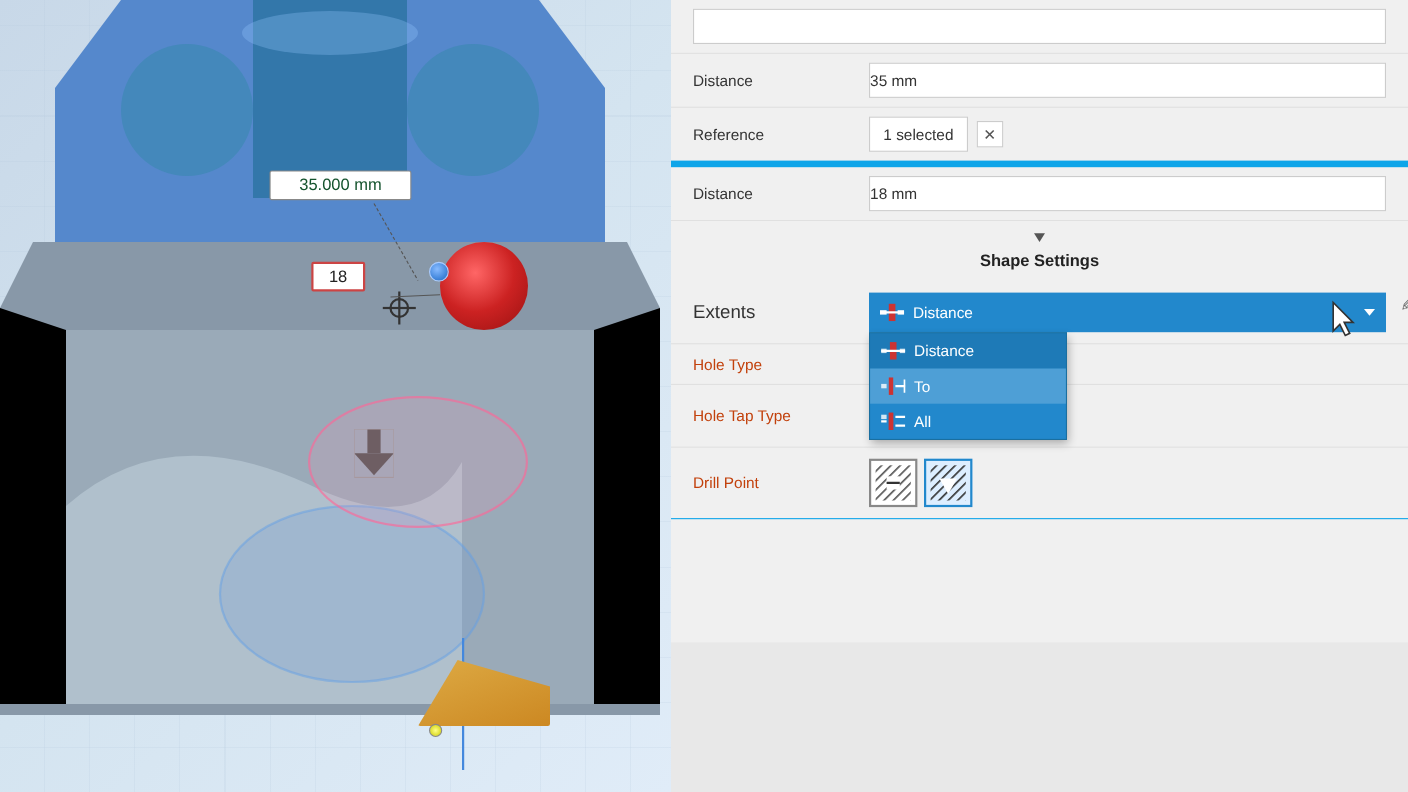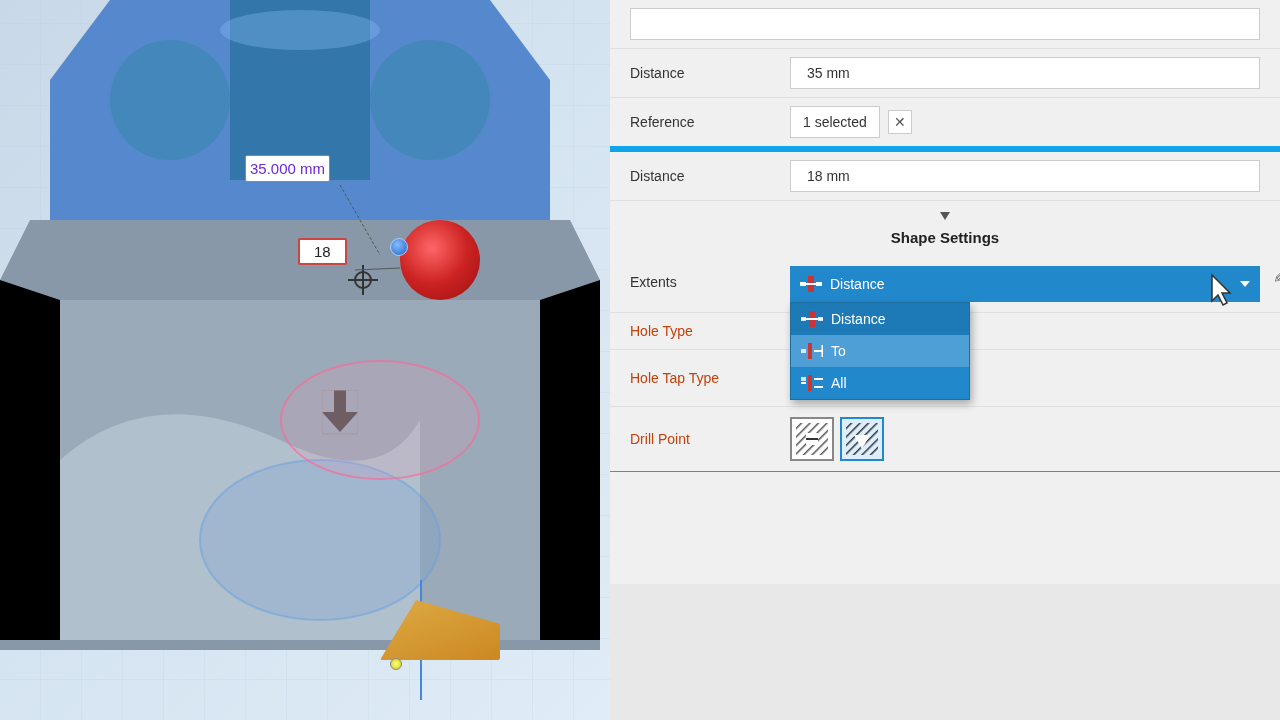--- a/index.html
+++ b/index.html
@@ -81,39 +81,38 @@
       top: 6px; left: 6px;
     }
 
     
     .dim-label-35 {
       position: absolute;
       top: 155px;
       left: 245px;
       background: white;
       border: 1px solid #888;
-      padding: 4px 4px;
+      padding: 4px 26px;
       font-size: 15px;
-      color: #6d28d9;
+      color: #14532d;
       border-radius: 2px;
       white-space: nowrap;
     }
 
     
     .dim-label-18 {
       position: absolute;
       top: 238px;
       left: 283px;
       background: white;
       border: 2px solid #cc4444;
       padding: 3px 14px;
       font-size: 15px;
       color: #222;
       border-radius: 2px;
-      margin-left: 15px;
     }
 
     
     .pink-oval {
       position: absolute;
       top: 360px;
       left: 280px;
       width: 200px;
       height: 120px;
       border: 2px solid rgba(255,100,150,0.6);
@@ -176,21 +175,21 @@
       color: #333;
       font-size: 14px;
       flex-shrink: 0;
     }
 
     .panel-input {
       flex: 1;
       height: 32px;
       border: 1px solid #ccc;
       background: white;
-      padding: 0 16px;
+      padding: 0 0;
       font-size: 14px;
       color: #333;
       outline: none;
     }
 
     
     .reference-row {
       display: flex;
       align-items: center;
       padding: 8px 20px;
@@ -253,21 +252,21 @@
       display: flex;
       align-items: flex-start;
       padding: 10px 20px;
       border-bottom: 1px solid #e0e0e0;
       position: relative;
     }
 
     .extents-label {
       width: 160px;
       color: #333;
-      font-size: 14px;
+      font-size: 17px;
       flex-shrink: 0;
       padding-top: 8px;
     }
 
     .extents-right {
       flex: 1;
       position: relative;
     }
 
     .dropdown-btn {

